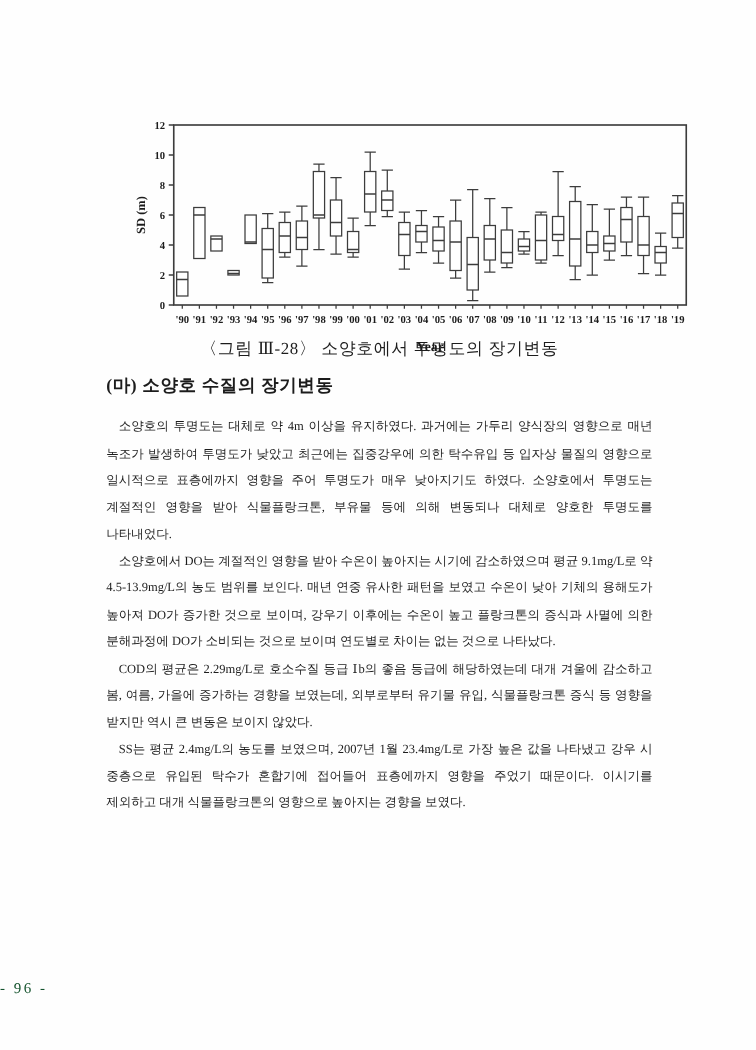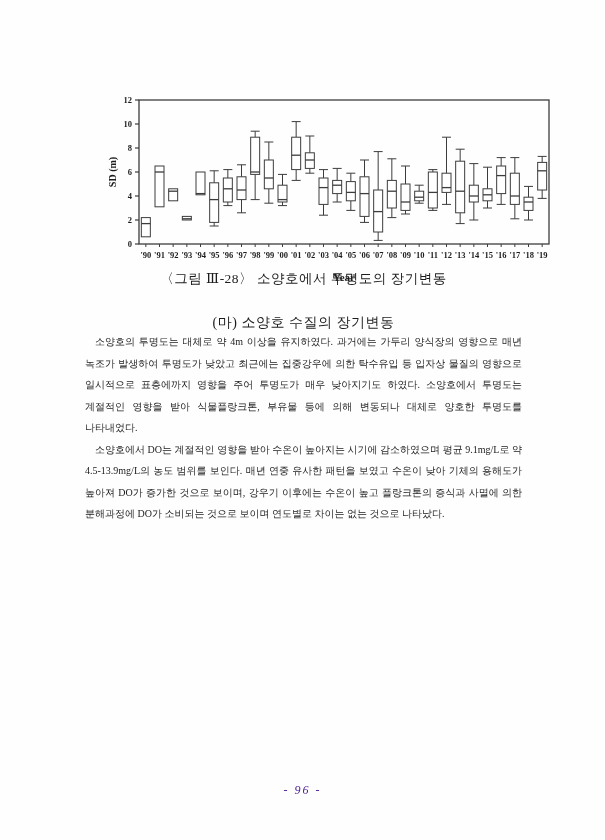--- a/index.html
+++ b/index.html
@@ -10,31 +10,31 @@
   .figure{position:absolute;top:78px;left:65px;width:452px}
   svg text{fill:#1c1c1c}
   .tick{font-family:"Liberation Serif",serif;font-size:8.5px;font-weight:bold}
   .axis-label{font-family:"Liberation Serif",serif;font-size:11px;font-weight:bold}
   .y-axis-label{font-family:"Liberation Serif",serif;font-size:10px;font-weight:bold}
   .caption{
     position:absolute;top:270px;left:85px;width:437px;margin:0;
     text-align:center;font-size:13.5px;font-weight:normal;letter-spacing:.5px;
   }
   .heading{
-    position:absolute;top:314px;left:85px;width:437px;margin:0;
-    font-size:14px;font-weight:normal;letter-spacing:.5px;text-align:center;
+    position:absolute;top:300px;left:85px;width:437px;margin:0;
+    font-size:14px;font-weight:bold;letter-spacing:.5px;
   }
   .bodytext{
     position:absolute;top:331px;left:85px;width:437px;
     font-size:10px;line-height:21.5px;text-align:justify;
   }
   .bodytext p{margin:0;text-indent:1em;word-break:keep-all}
   .pagenum{
-    position:absolute;top:783px;left:0;width:605px;text-align:center;
-    font-size:12px;letter-spacing:2px;color:#4c1d95;font-style:italic;
+    position:absolute;top:783px;left:0;width:605px;
+    font-size:12px;letter-spacing:2px;color:#14532d;
   }
 </style>
 </head>
 <body>
 
 <figure class="figure">
   <svg width="452" height="196" viewBox="0 0 452 196">
       <rect x="34" y="6" width="410" height="144" fill="none" stroke="#3c3c3c" stroke-width="1.3"></rect>
       <line x1="30" y1="150" x2="34" y2="150" stroke="#3c3c3c" stroke-width="1.2"></line>
       <text x="27" y="153" text-anchor="end" class="tick">0</text>
@@ -275,15 +275,17 @@
     </svg>
 </figure>
 
 <figcaption class="caption">〈그림 Ⅲ-28〉 소양호에서 투명도의 장기변동</figcaption>
 
 <h3 class="heading">(마) 소양호 수질의 장기변동</h3>
 
 <div class="bodytext">
   <p>소양호의 투명도는 대체로 약 4m 이상을 유지하였다. 과거에는 가두리 양식장의 영향으로 매년 녹조가 발생하여 투명도가 낮았고 최근에는 집중강우에 의한 탁수유입 등 입자상 물질의 영향으로 일시적으로 표층에까지 영향을 주어 투명도가 매우 낮아지기도 하였다. 소양호에서 투명도는 계절적인 영향을 받아 식물플랑크톤, 부유물 등에 의해 변동되나 대체로 양호한 투명도를 나타내었다.</p>
   <p>소양호에서 DO는 계절적인 영향을 받아 수온이 높아지는 시기에 감소하였으며 평균 9.1mg/L로 약 4.5-13.9mg/L의 농도 범위를 보인다. 매년 연중 유사한 패턴을 보였고 수온이 낮아 기체의 용해도가 높아져 DO가 증가한 것으로 보이며, 강우기 이후에는 수온이 높고 플랑크톤의 증식과 사멸에 의한 분해과정에 DO가 소비되는 것으로 보이며 연도별로 차이는 없는 것으로 나타났다.</p>
+  <p>COD의 평균은 2.29mg/L로 호소수질 등급 Ⅰb의 좋음 등급에 해당하였는데 대개 겨울에 감소하고 봄, 여름, 가을에 증가하는 경향을 보였는데, 외부로부터 유기물 유입, 식물플랑크톤 증식 등 영향을 받지만 역시 큰 변동은 보이지 않았다.</p>
+  <p>SS는 평균 2.4mg/L의 농도를 보였으며, 2007년 1월 23.4mg/L로 가장 높은 값을 나타냈고 강우 시 중층으로 유입된 탁수가 혼합기에 접어들어 표층에까지 영향을 주었기 때문이다. 이시기를 제외하고 대개 식물플랑크톤의 영향으로 높아지는 경향을 보였다.</p>
 </div>
 
 <div class="pagenum">- 96 -</div>
 
 </body></html>

